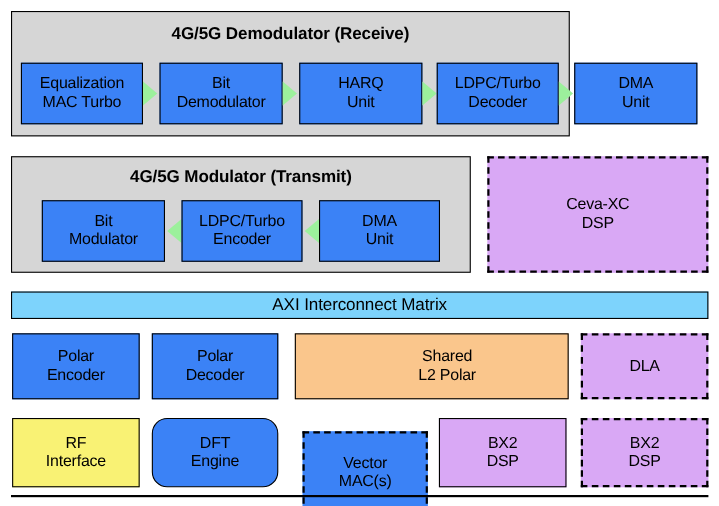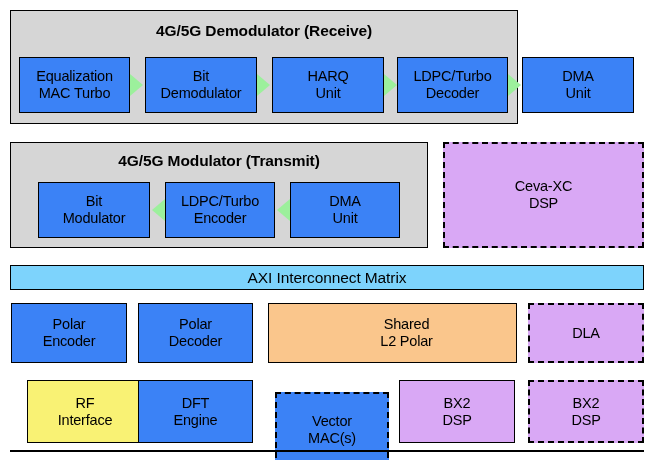--- a/index.html
+++ b/index.html
@@ -181,28 +181,28 @@
       <span>L2 Polar</span>
     </span>
   </div>
 
   <div class="blk purple dashed" style="left:528px;top:303px;width:116px;height:60px;">
     <span>
       <span>DLA</span>
     </span>
   </div>
 
-  <div class="blk yellow" style="left:11px;top:380px;width:116px;height:63px;margin-left:16px;">
+  <div class="blk yellow" style="left:11px;top:380px;width:116px;height:63px;">
     <span>
       <span>RF</span>
       <span>Interface</span>
     </span>
   </div>
 
-  <div class="blk green" style="left:138px;top:380px;width:115px;height:63px;">
+  <div class="blk green" style="left:138px;top:380px;width:115px;height:63px;border-radius:14px;">
     <span>
       <span>DFT</span>
       <span>Engine</span>
     </span>
   </div>
 
   <div class="blk green dashed" style="left:275px;top:380px;width:114px;height:76px;margin-top:12px;">
     <span>
       <span>Vector</span>
       <span>MAC(s)</span>

